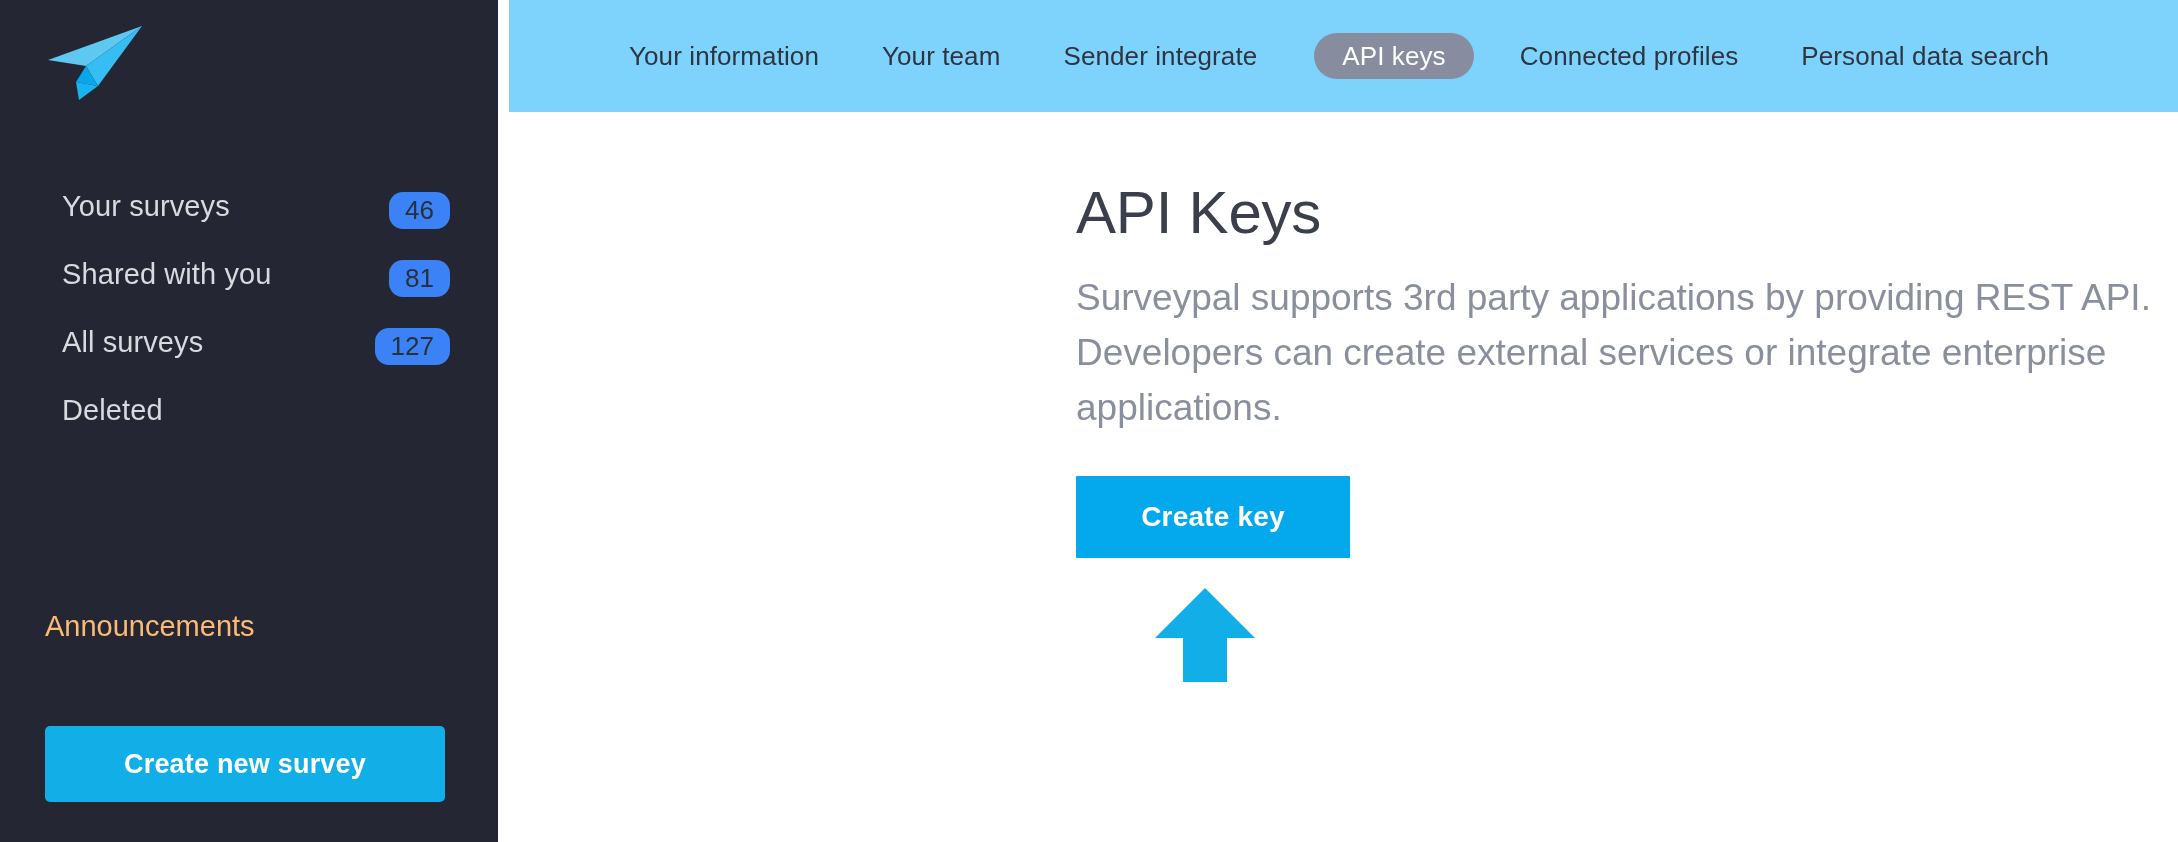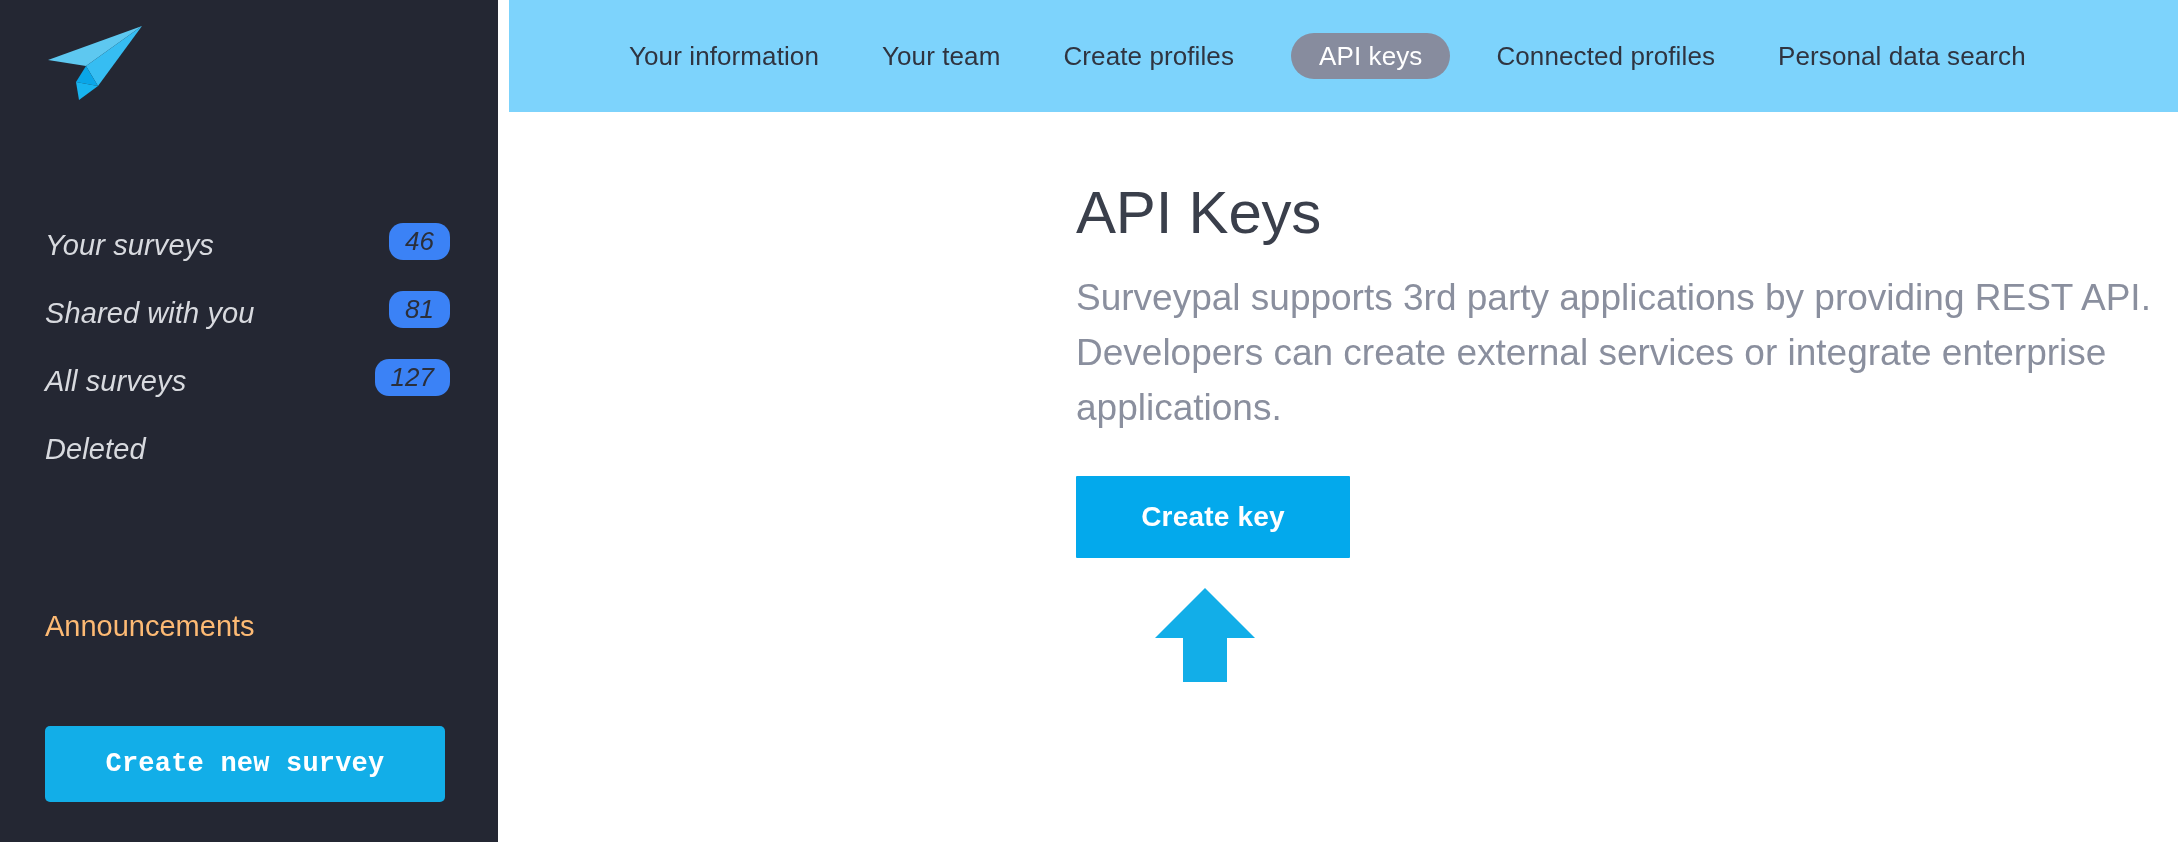--- a/index.html
+++ b/index.html
@@ -22,24 +22,23 @@
   .logo-wrap {
     position:absolute; left:46px; top:24px;
     width:110px; height:80px;
   }
   .logo-wrap svg { display:block; width:110px; height:80px; }
 
   .nav-list { position:absolute; left:0; top:192px; width:100%; }
   .nav-item {
     position:relative;
     height:68px;
-    display:flex; align-items:flex-end;
-    padding:0 48px 0 45px;
-    cursor:pointer;
-    font-style:italic;
+    display:flex; align-items:flex-start;
+    padding:0 48px 0 62px;
+    cursor:pointer;
   }
   .nav-item-label {
     color:#d8dadf;
     font-size:29px;
     font-weight:400;
     letter-spacing:0.1px;
     line-height:1;
   }
   .nav-badge {
     margin-left:auto;
@@ -63,21 +62,21 @@
     cursor:pointer;
   }
 
   .create-survey-btn {
     position:absolute;
     left:45px; top:726px;
     width:400px; height:76px;
     background:#12aee8;
     border:none; border-radius:5px;
     color:#ffffff;
-    font-family:Liberation Mono, monospace;
+    font-family:Liberation Sans, sans-serif;
     font-size:27px;
     font-weight:700;
     letter-spacing:0.2px;
     cursor:pointer;
     display:flex; align-items:center; justify-content:center;
   }
 
   
   .main {
     flex:1 1 auto;
@@ -197,21 +196,21 @@
 
     <button class="create-survey-btn">Create new survey</button>
 
   </aside>
 
   <section class="main">
 
     <div class="topnav">
       <div class="tab">Your information</div>
       <div class="tab">Your team</div>
-      <div class="tab">Create profiles</div>
+      <div class="tab">Sender integrate</div>
       <div class="tab active">API keys</div>
       <div class="tab">Connected profiles</div>
       <div class="tab">Personal data search</div>
     </div>
 
     <div class="content">
       <h1 class="page-title">API Keys</h1>
       <p class="page-desc">Surveypal supports 3rd party applications by providing REST API. Developers can create external services or integrate enterprise applications.</p>
       <button class="create-key-btn">Create key</button>
 

